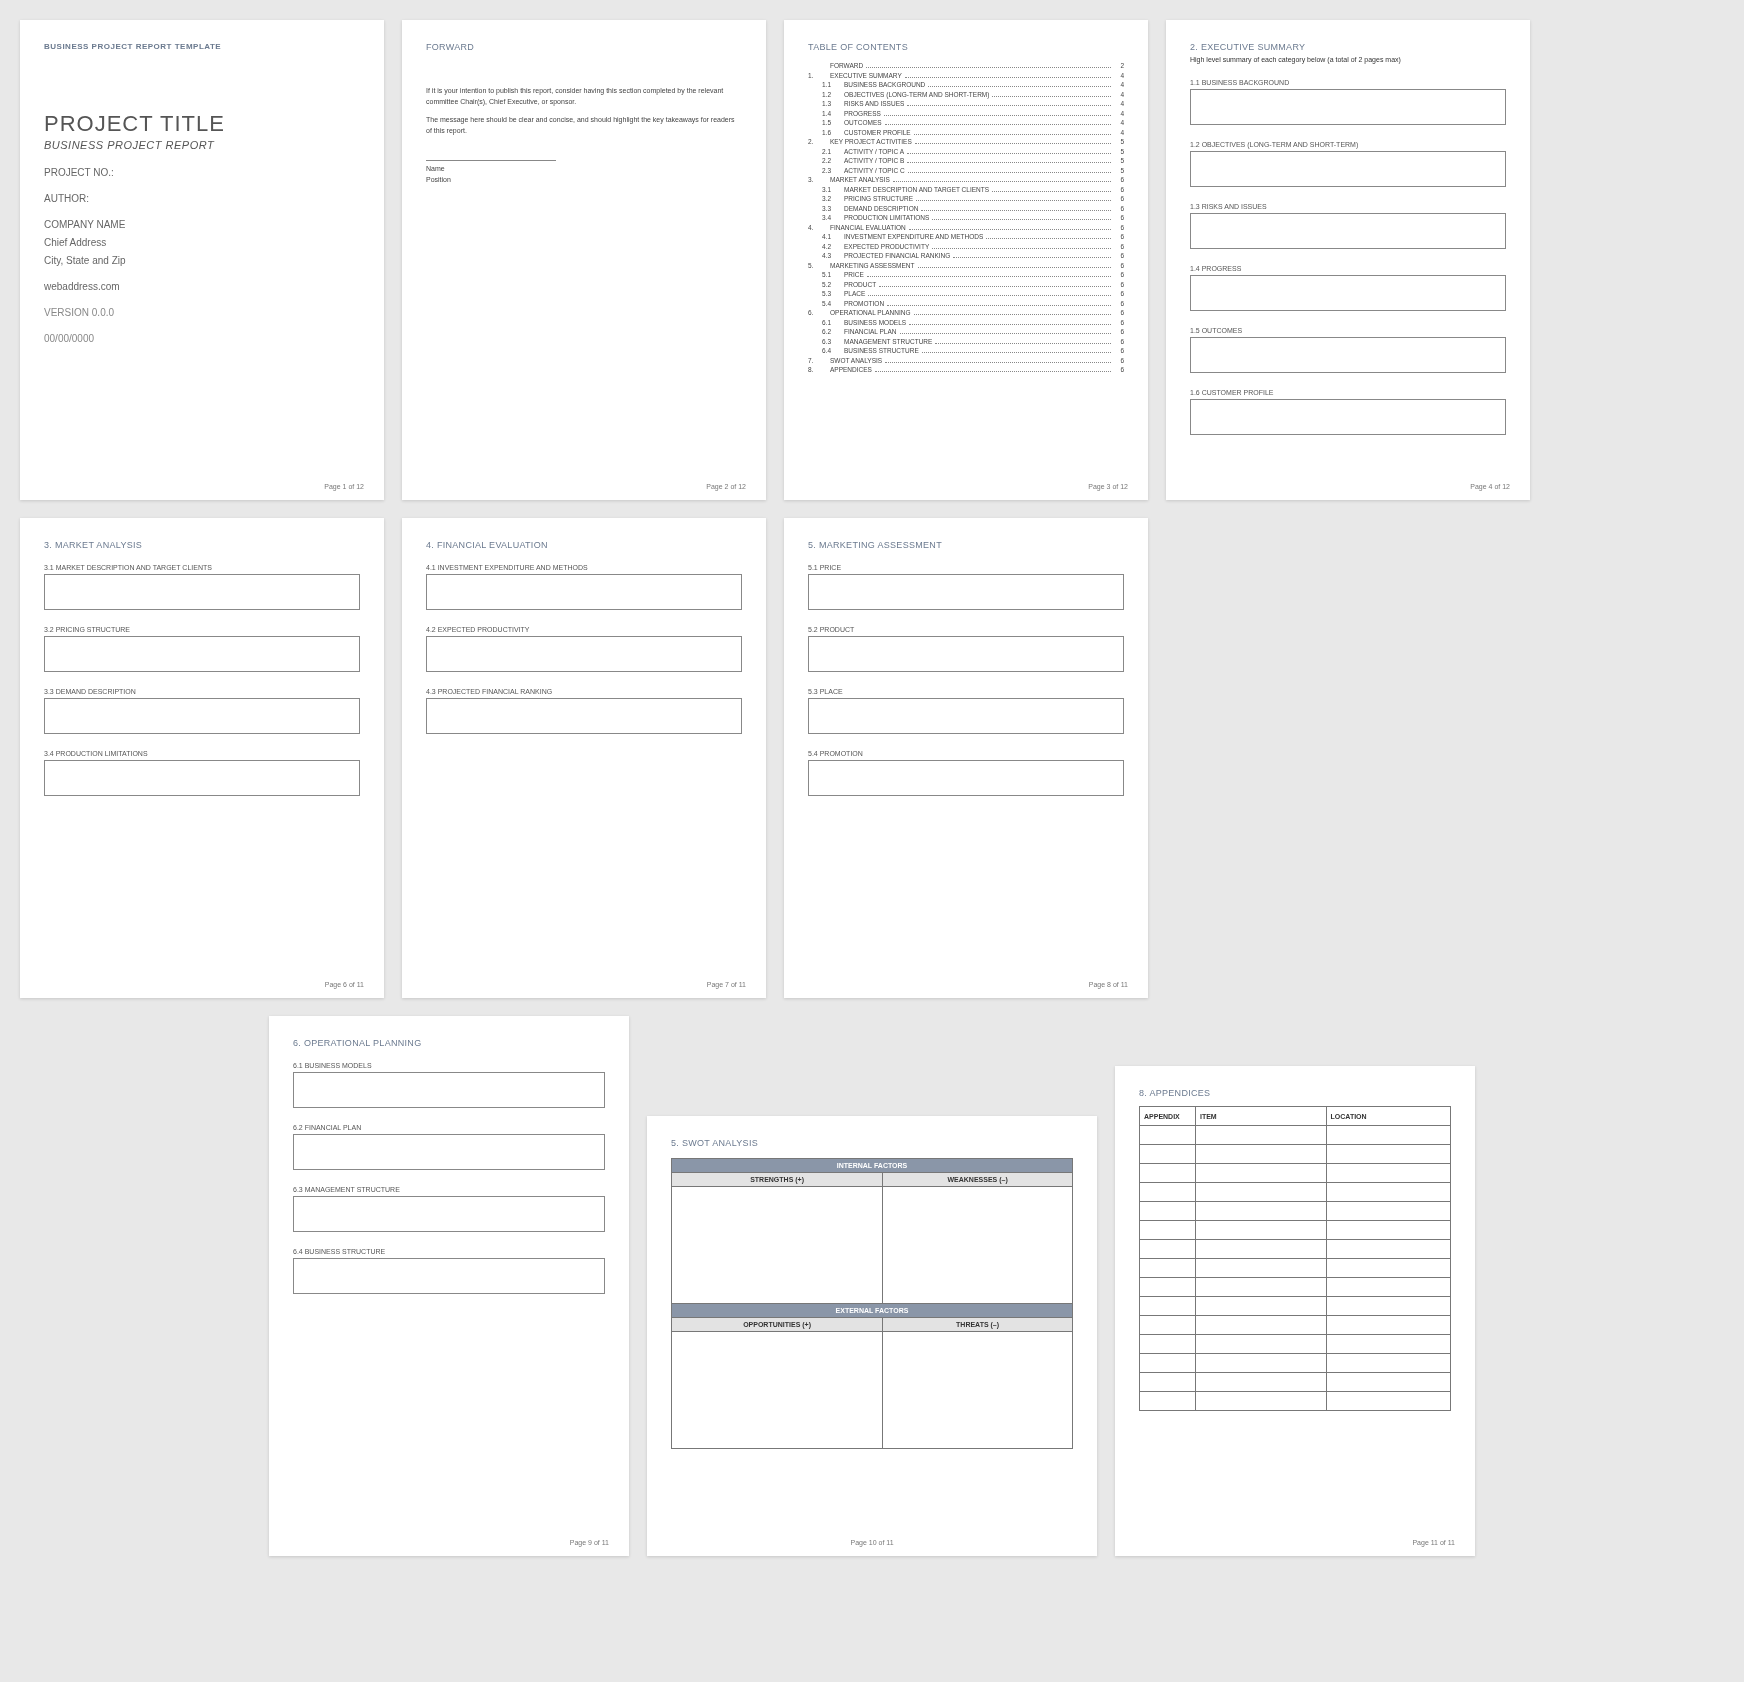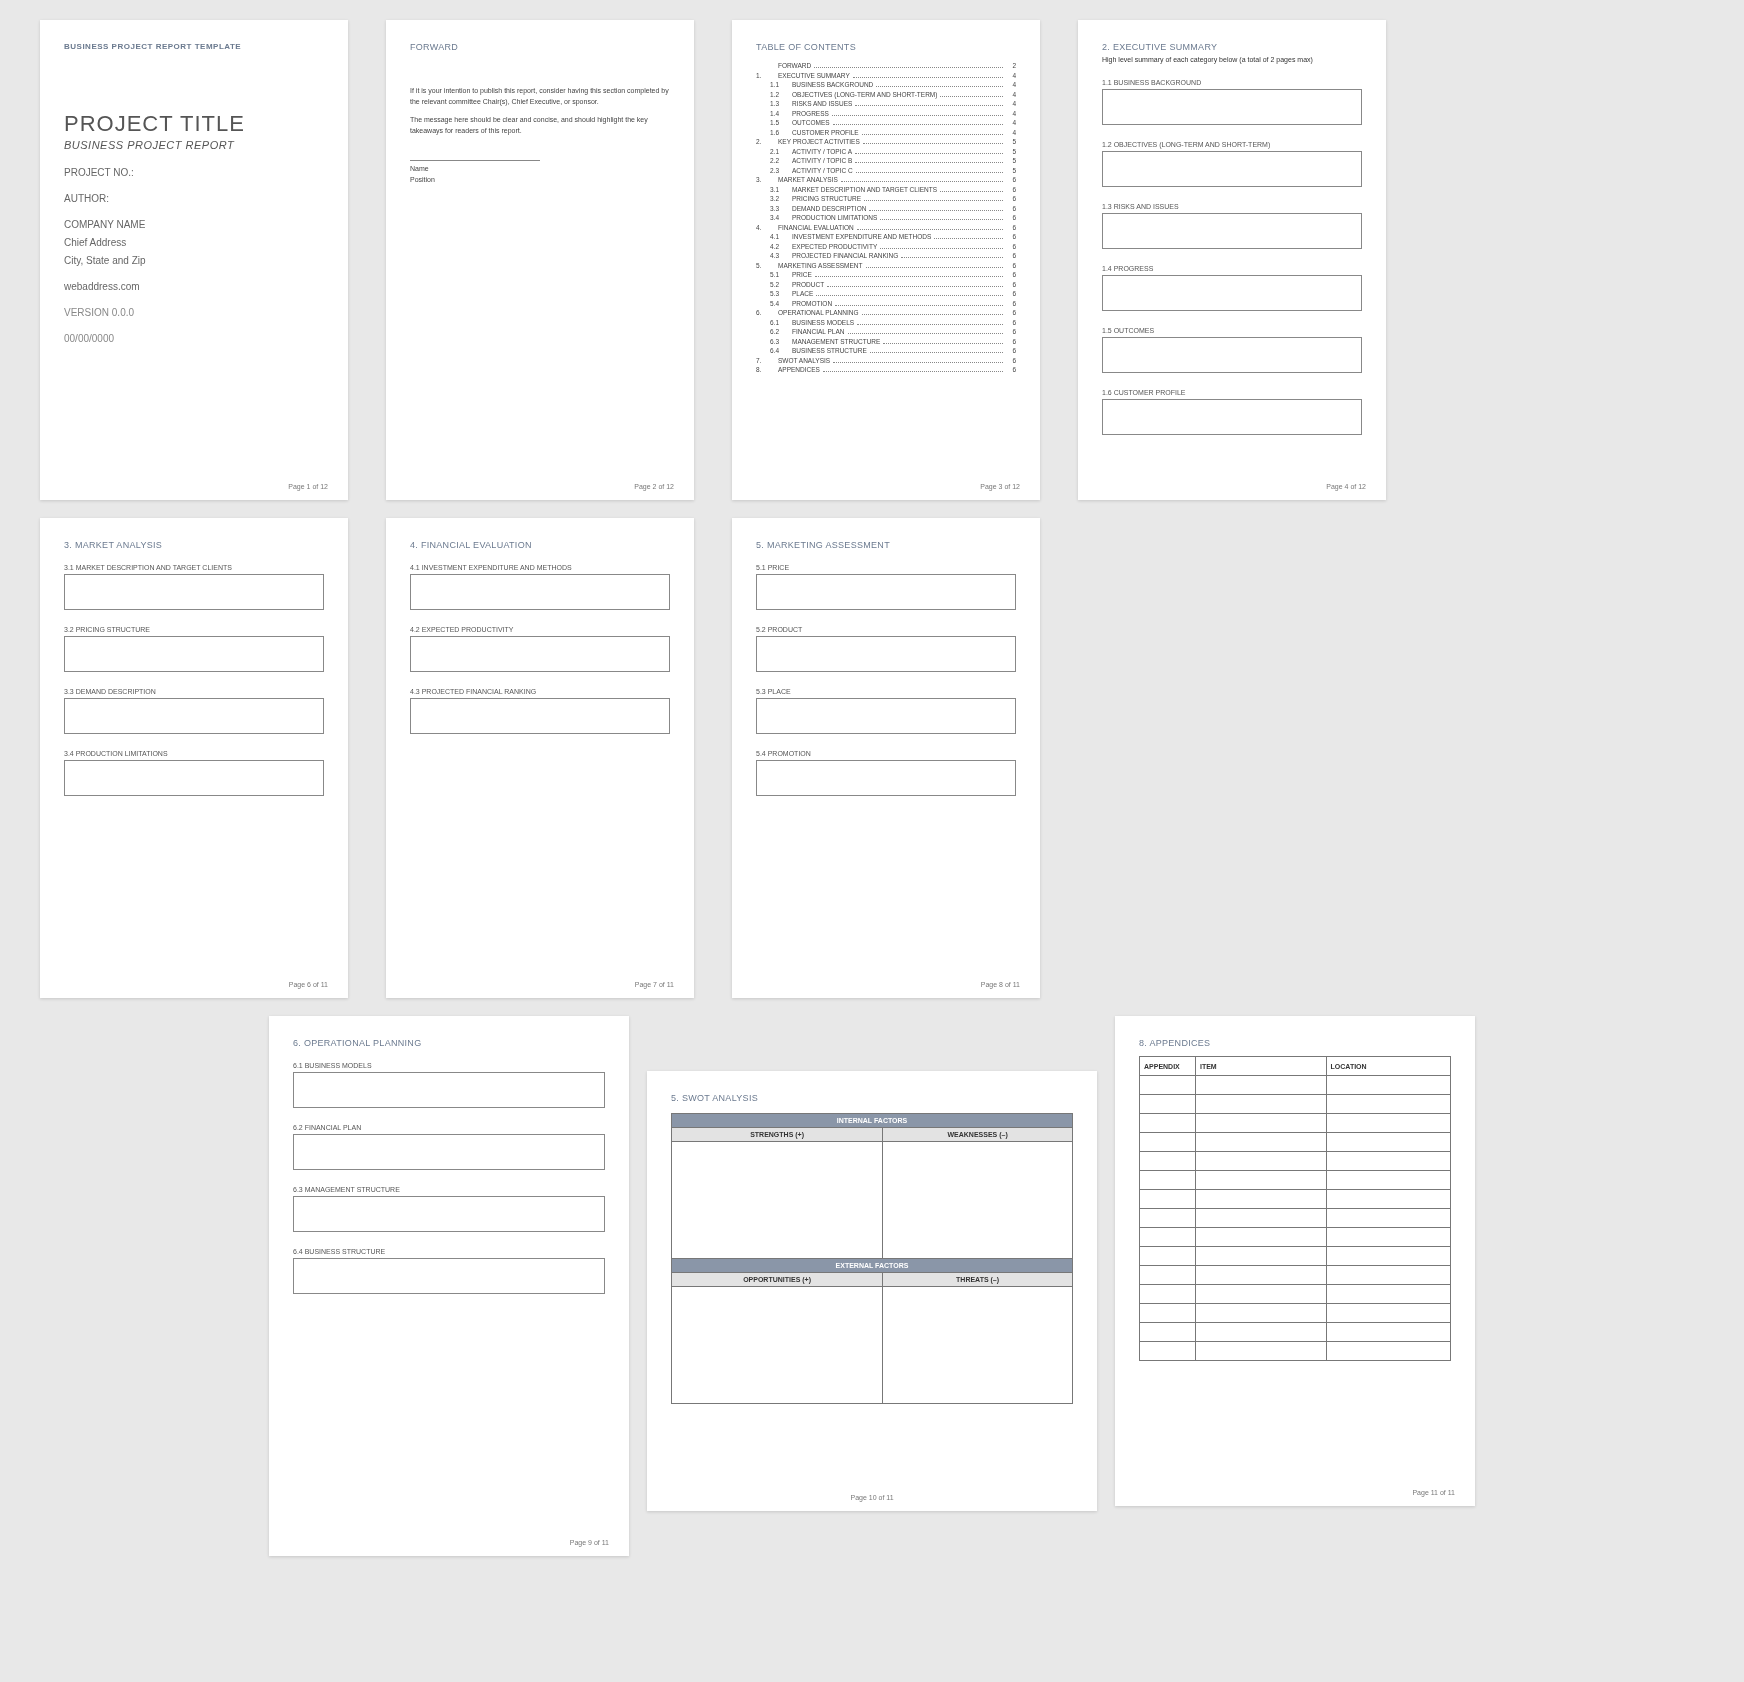--- a/index.html
+++ b/index.html
@@ -11,32 +11,33 @@
   color: #333;
 }
 .row {
   display: flex;
   gap: 18px;
   margin-bottom: 18px;
   justify-content: flex-start;
 }
 .row.center {
   justify-content: center;
+  align-items: flex-end;
 }
 .page {
   background: #fff;
   box-shadow: 0 1px 3px rgba(0,0,0,0.15);
   padding: 22px 24px 18px 24px;
   position: relative;
   box-sizing: border-box;
   display: flex;
   flex-direction: column;
 }
 
-.p4 { width: 308px; height: 480px; margin-left: 20px; }
+.p4 { width: 364px; height: 480px; }
 
 .p3a { width: 360px; height: 540px; }
 .p3b { width: 450px; height: 440px; margin-top: 55px; }
 .p3c { width: 360px; height: 490px; }
 .page-footer {
   position: absolute;
   bottom: 10px;
   right: 20px;
   font-size: 7px;
   color: #777;

